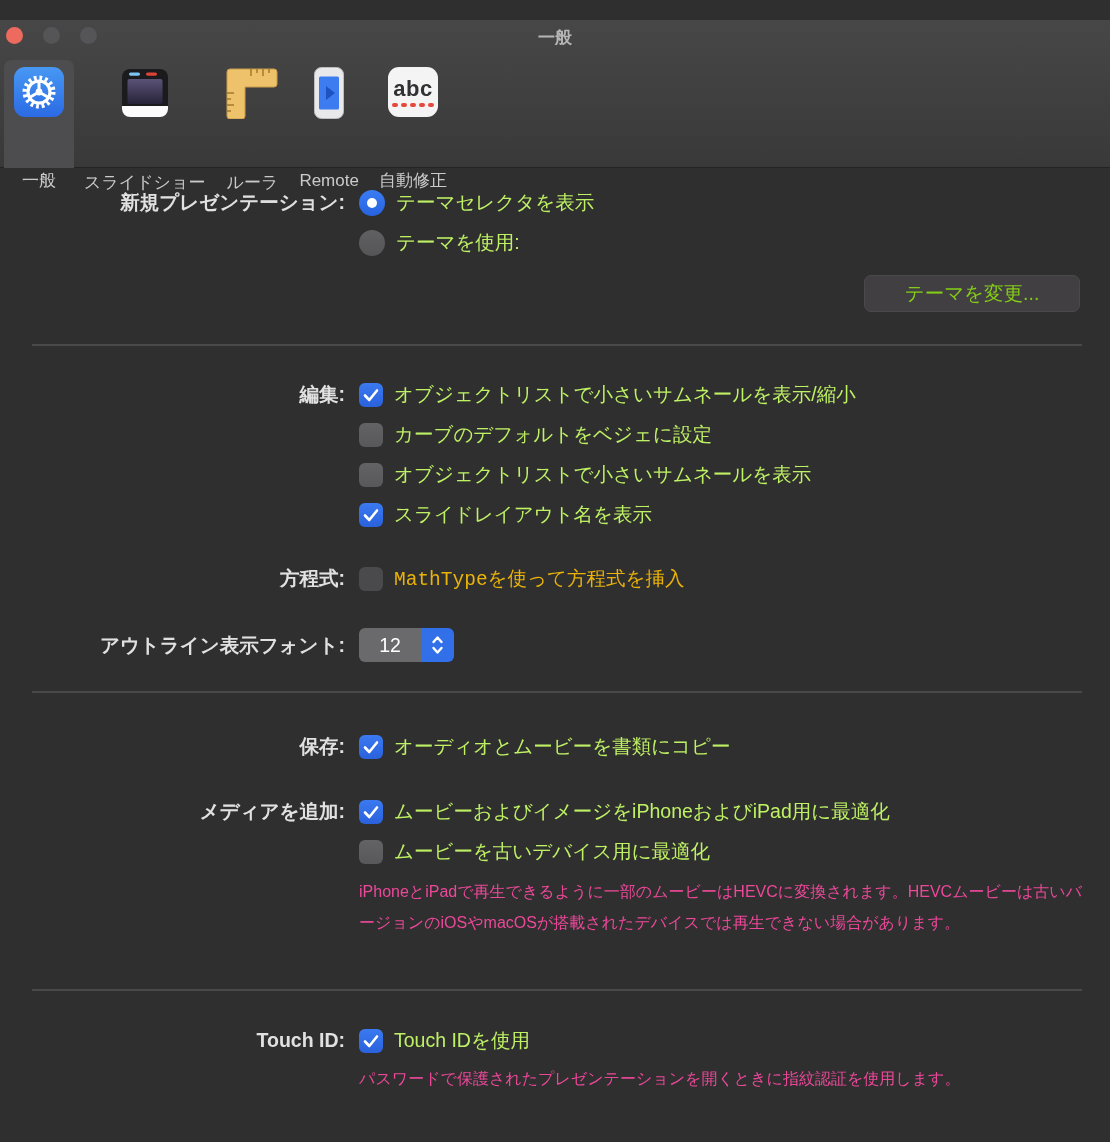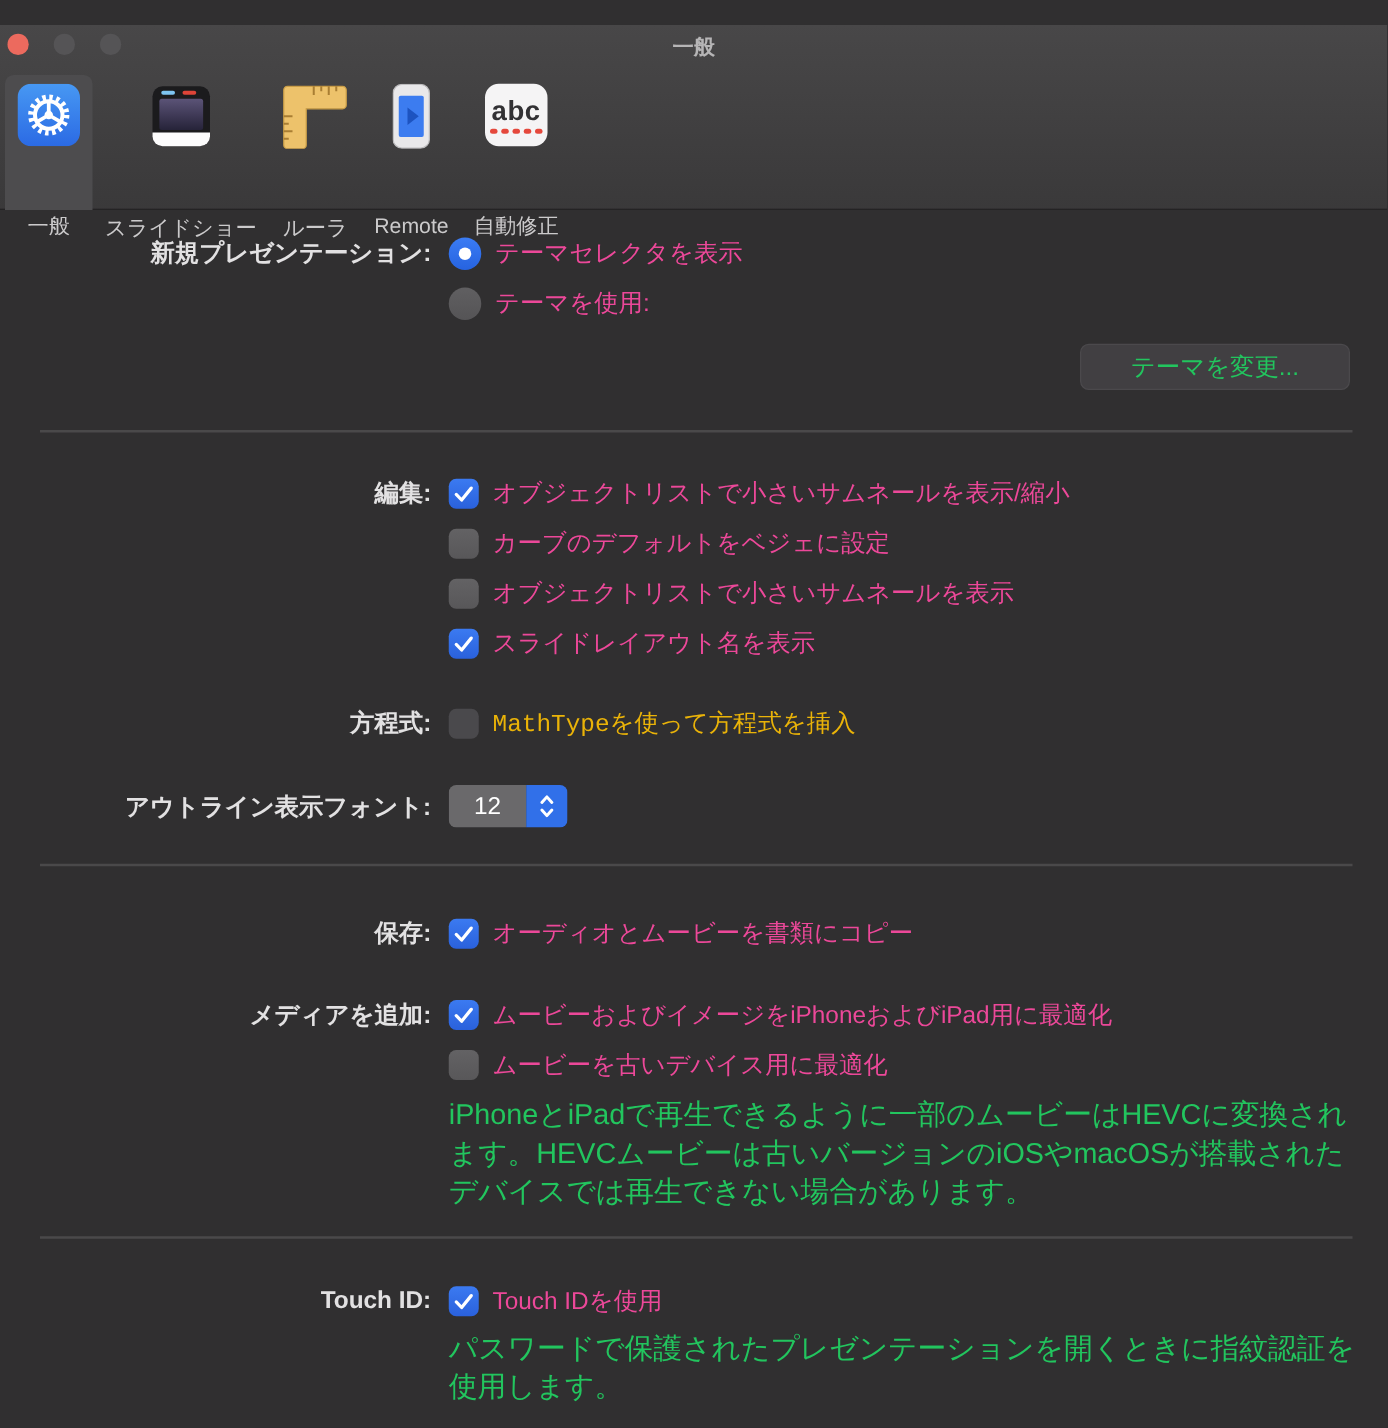--- a/index.html
+++ b/index.html
@@ -25,21 +25,21 @@
   .tb-icon { height:54px; display:flex; align-items:center; justify-content:center; }
   .tb-label { margin-top:9px; font-size:17px; color:#cbcacb; white-space:nowrap; }
 
   
   .content { position:absolute; top:149px; left:0; width:1104px; height:993px; }
   .row { position:absolute; left:0; display:flex; align-items:center; }
   .row-label { width:345px; flex:0 0 345px; text-align:right; font-size:19.5px;
                font-weight:bold; color:#e2e1e2; }
   .gap { width:14px; flex:0 0 14px; }
 
-  .opt-label { font-size:19.5px; color:#ec4899; margin-left:11px; white-space:nowrap; }
+  .opt-label { font-size:19.5px; color:#bef264; margin-left:11px; white-space:nowrap; }
   .opt-label.dim { color:#eab308;font-family:Liberation Mono, monospace; }
 
   
   .checkbox { width:24px; height:24px; border-radius:6px; flex:0 0 24px;
               background:linear-gradient(#636264,#585759); position:relative; }
   .checkbox svg { display:none; position:absolute; top:0; left:0; }
   .checkbox.checked { background:linear-gradient(#3b7af1,#2a61dc); }
   .checkbox.checked svg { display:block; }
   .checkbox.dim { background:#4a494c; }
 
@@ -47,35 +47,35 @@
   .radio { width:26px; height:26px; border-radius:50%; flex:0 0 26px;
            background:linear-gradient(#605f61,#555456); position:relative; }
   .radio .dot { display:none; position:absolute; top:8px; left:8px; width:10px; height:10px;
                 border-radius:50%; background:#fff; }
   .radio.selected { background:linear-gradient(#3b7cf4,#2663e0); }
   .radio.selected .dot { display:block; }
 
   
   .push-btn { position:absolute; right:24px; top:126px; min-width:216px; height:37px;
               background:#413f42; border:1px solid #4b494c; border-radius:7px;
-              font-family:inherit; font-size:19.5px; color:#22c55e; }
+              font-family:inherit; font-size:19.5px; color:#84cc16; }
 
   
   .divider { position:absolute; left:32px; right:22px; height:2px; background:#4a494a; }
 
   
   .stepper { display:flex; height:34px; border-radius:6px; overflow:hidden;justify-content:space-between; }
   .stepper-value { width:62px; background:#6a696b; color:#fff; font-size:19.5px;
                    display:flex; align-items:center; justify-content:center; }
   .stepper-buttons { width:33px; background:#3170e9; display:flex; align-items:center;
                      justify-content:center; }
 
   
-  .note { position:absolute; left:359px; width:727px; font-size:23px; line-height:31px;
-          color:#22c55e; }
+  .note { position:absolute; left:359px; width:727px; font-size:16px; line-height:31px;
+          color:#ec4899; }
 
   
   .abc-box { width:50px; height:50px; border-radius:11px; background:#f5f4f5;
              display:flex; flex-direction:column; align-items:center; justify-content:center; }
   .abc-text { font-size:22px; font-weight:bold; color:#323134; line-height:22px; letter-spacing:0.5px; }
   .abc-dashes { display:flex; gap:3px; margin-top:3px; }
   .abc-dashes span { width:6px; height:4px; border-radius:2px; background:#e5483c; }
 </style>
 </head>
 <body>

